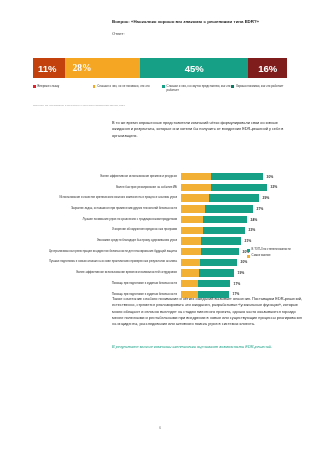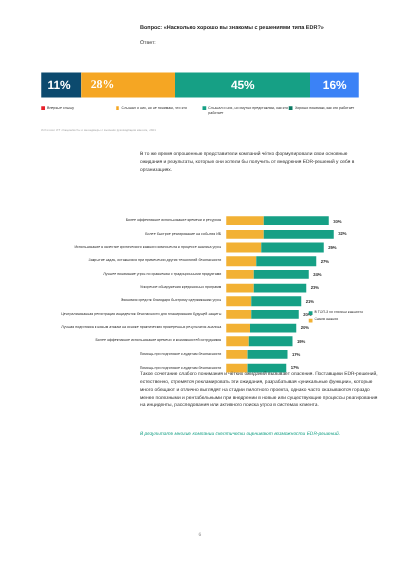--- a/index.html
+++ b/index.html
@@ -110,24 +110,24 @@
 </style>
 </head>
 <body>
 
 <div class="page">
 
   <div class="q-head">Вопрос: «Насколько хорошо вы знакомы с решениями типа EDR?»</div>
   <div class="q-answer">Ответ:</div>
 
   <div class="stack-wrap">
-    <div class="seg s0" style="flex:11 1 0; background:#0c4a6e;">11%</div>
+    <div class="seg s0" style="flex:11 1 0; background:#c2410c;">11%</div>
     <div class="seg s1" style="flex:28 1 0; background:#f5a623;">28%</div>
     <div class="seg s2" style="flex:45 1 0; background:#16a085;">45%</div>
-    <div class="seg s3" style="flex:16 1 0; background:#3b82f6;">16%</div>
+    <div class="seg s3" style="flex:16 1 0; background:#7f1d1d;">16%</div>
   </div>
 
   <div class="stack-legend">
     <div class="sl-item i0">
       <span class="sl-dot" style="background:#e8202a"></span>
       <span class="sl-text">Впервые слышу</span>
     </div>
     <div class="sl-item i1">
       <span class="sl-dot" style="background:#f5a623"></span>
       <span class="sl-text">Слышал о них, но не понимаю, что это</span>

